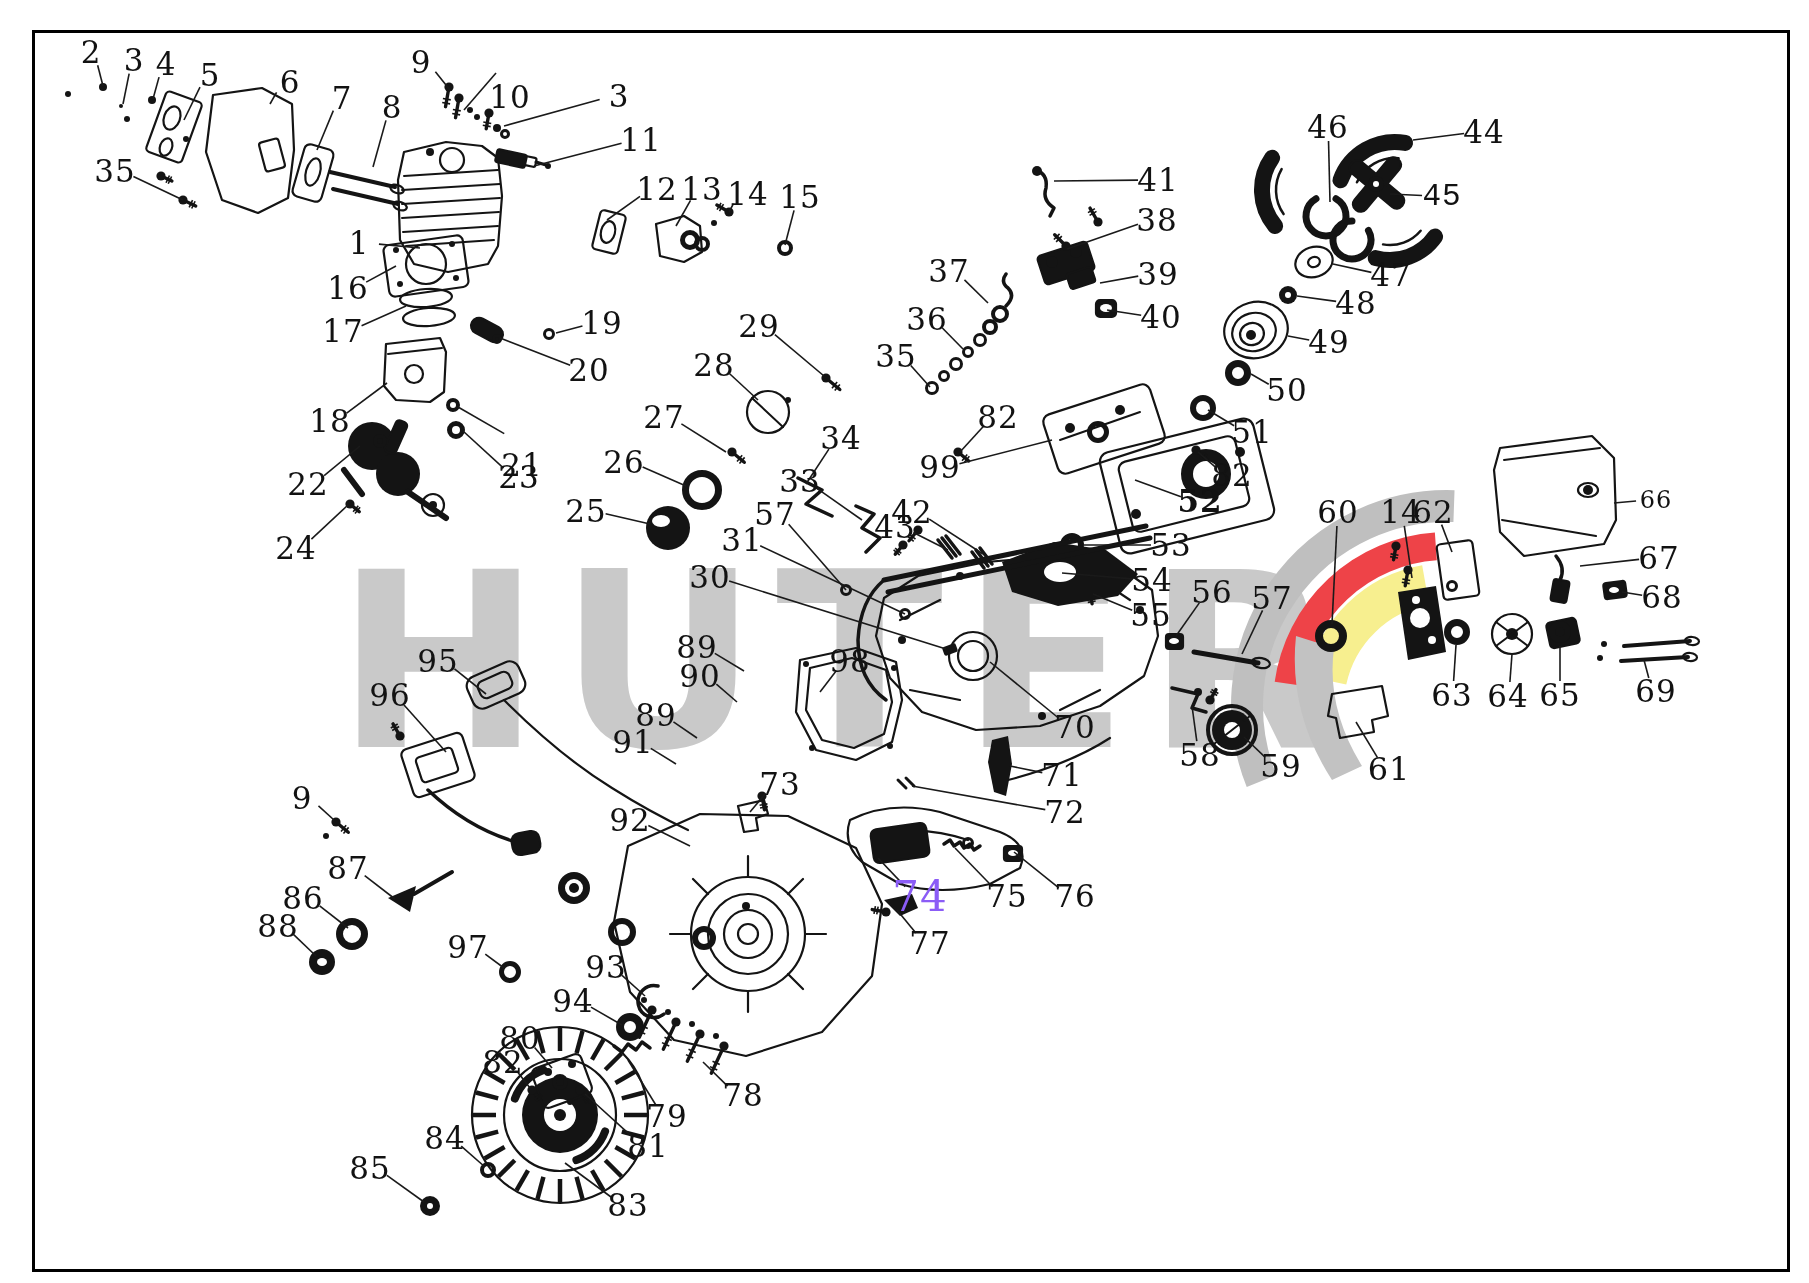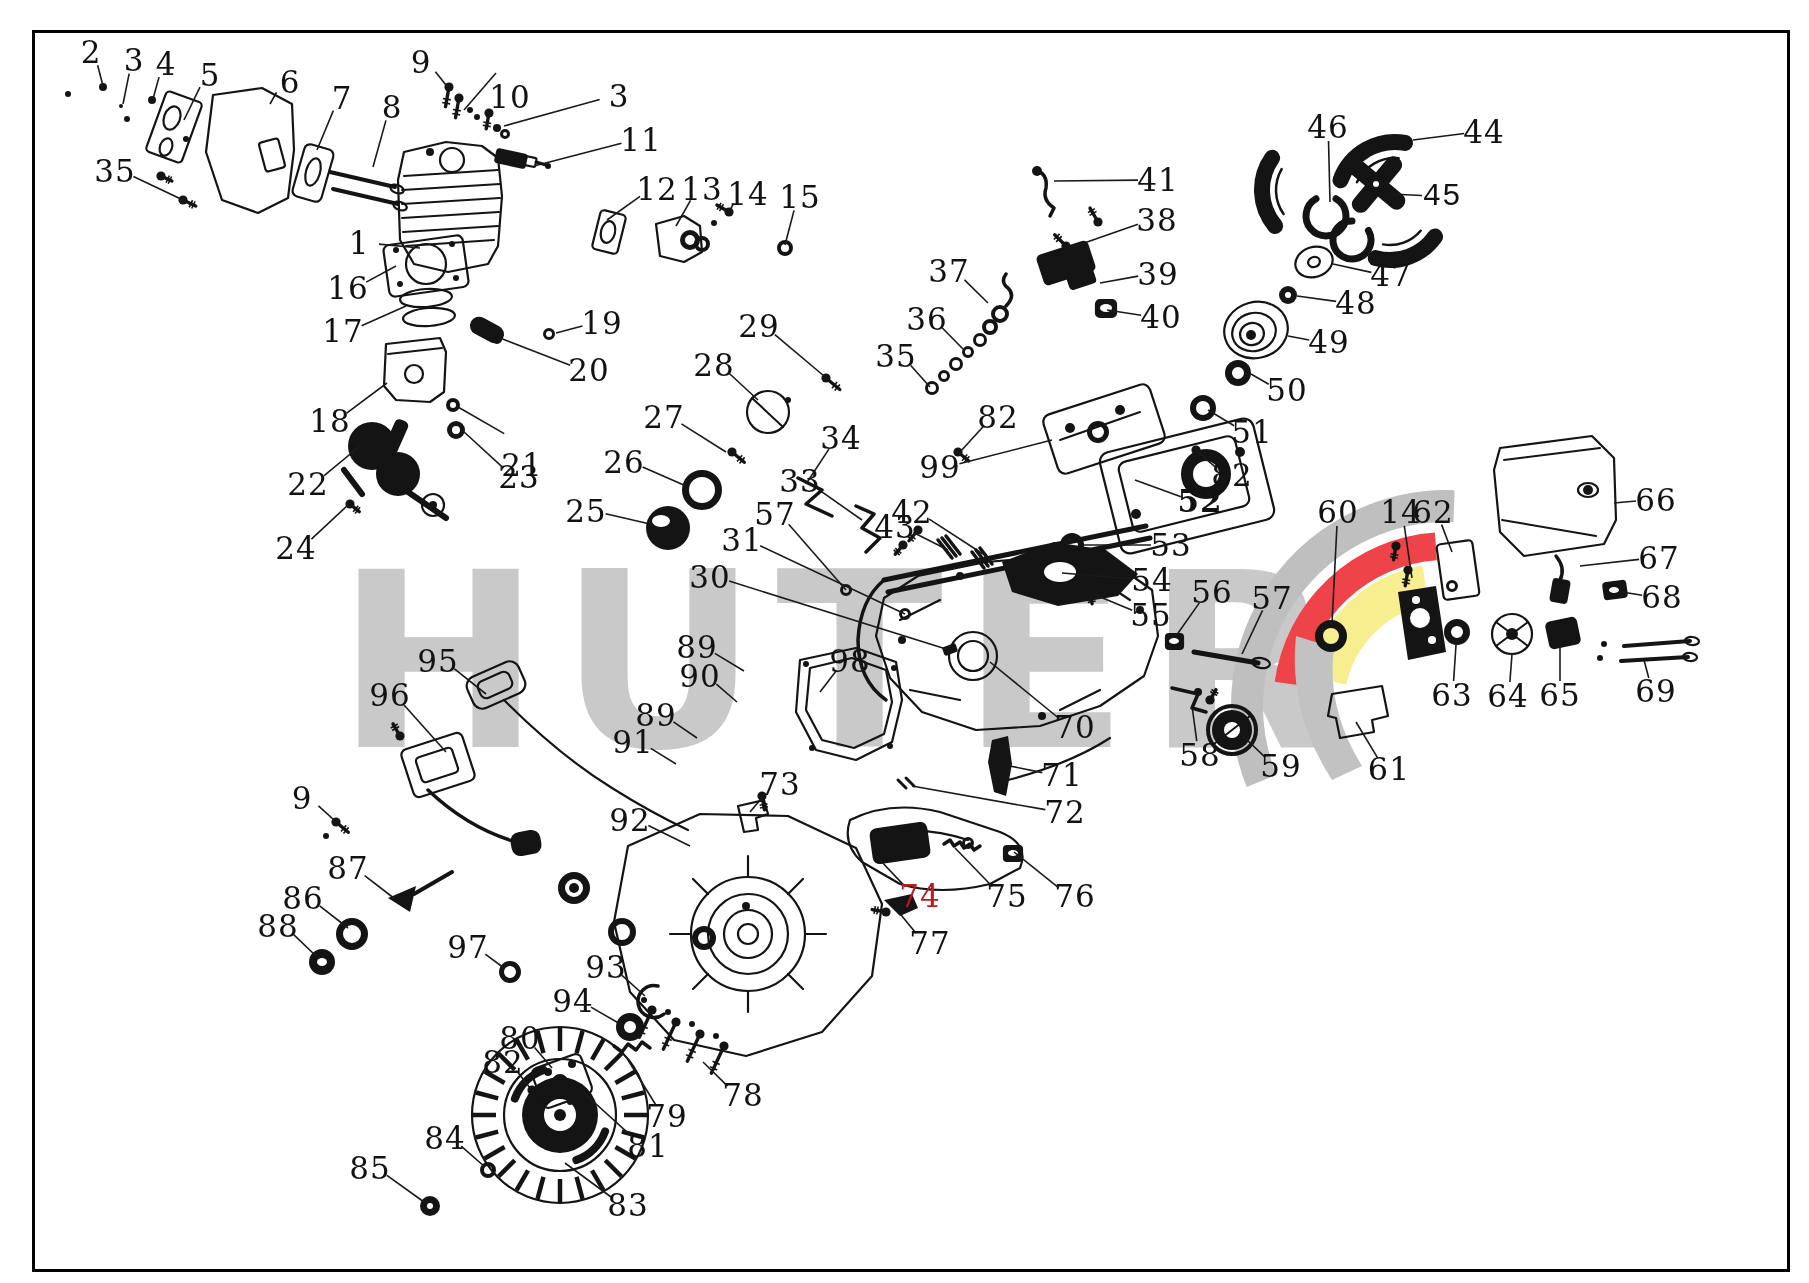--- a/index.html
+++ b/index.html
@@ -585,29 +585,29 @@
       <div class="lbl" style="left: 1212px; top: 592px; font-size: 31px; color: rgb(18, 18, 18);">56</div>
       <div class="lbl" style="left: 1272px; top: 598px; font-size: 31px; color: rgb(18, 18, 18);">57</div>
       <div class="lbl" style="left: 1200px; top: 755px; font-size: 31px; color: rgb(18, 18, 18);">58</div>
       <div class="lbl" style="left: 1281px; top: 766px; font-size: 31px; color: rgb(18, 18, 18);">59</div>
       <div class="lbl" style="left: 1338px; top: 512px; font-size: 31px; color: rgb(18, 18, 18);">60</div>
       <div class="lbl" style="left: 1389px; top: 769px; font-size: 32px; color: rgb(18, 18, 18);">61</div>
       <div class="lbl" style="left: 1433px; top: 512px; font-size: 31px; color: rgb(18, 18, 18);">62</div>
       <div class="lbl" style="left: 1452px; top: 695px; font-size: 31px; color: rgb(18, 18, 18);">63</div>
       <div class="lbl" style="left: 1508px; top: 696px; font-size: 31px; color: rgb(18, 18, 18);">64</div>
       <div class="lbl" style="left: 1560px; top: 695px; font-size: 31px; color: rgb(18, 18, 18);">65</div>
-      <div class="lbl" style="left: 1656px; top: 500px; font-size: 31px; color: rgb(18, 18, 18);">66</div>
+      <div class="lbl" style="left: 1656px; top: 500px; font-size: 24px; color: rgb(18, 18, 18);">66</div>
       <div class="lbl" style="left: 1659px; top: 558px; font-size: 31px; color: rgb(18, 18, 18);">67</div>
       <div class="lbl" style="left: 1662px; top: 597px; font-size: 31px; color: rgb(18, 18, 18);">68</div>
       <div class="lbl" style="left: 1656px; top: 691px; font-size: 31px; color: rgb(18, 18, 18);">69</div>
       <div class="lbl" style="left: 1075px; top: 727px; font-size: 31px; color: rgb(18, 18, 18);">70</div>
       <div class="lbl" style="left: 1062px; top: 775px; font-size: 31px; color: rgb(18, 18, 18);">71</div>
       <div class="lbl" style="left: 1065px; top: 812px; font-size: 31px; color: rgb(18, 18, 18);">72</div>
       <div class="lbl" style="left: 780px; top: 784px; font-size: 31px; color: rgb(18, 18, 18);">73</div>
-      <div class="lbl" style="left: 920px; top: 896px; font-size: 31px; color: #b91c1c;">74</div>
+      <div class="lbl" style="left: 920px; top: 896px; font-size: 42px; color: #8b5cf6;">74</div>
       <div class="lbl" style="left: 1007px; top: 896px; font-size: 31px; color: rgb(18, 18, 18);">75</div>
       <div class="lbl" style="left: 1075px; top: 896px; font-size: 31px; color: rgb(18, 18, 18);">76</div>
       <div class="lbl" style="left: 930px; top: 943px; font-size: 31px; color: rgb(18, 18, 18);">77</div>
       <div class="lbl" style="left: 743px; top: 1095px; font-size: 31px; color: rgb(18, 18, 18);">78</div>
       <div class="lbl" style="left: 667px; top: 1116px; font-size: 31px; color: rgb(18, 18, 18);">79</div>
       <div class="lbl" style="left: 520px; top: 1038px; font-size: 31px; color: rgb(18, 18, 18);">80</div>
       <div class="lbl" style="left: 648px; top: 1146px; font-size: 31px; color: rgb(18, 18, 18);">81</div>
       <div class="lbl" style="left: 998px; top: 417px; font-size: 31px; color: rgb(18, 18, 18);">82</div>
       <div class="lbl" style="left: 1232px; top: 475px; font-size: 31px; color: rgb(18, 18, 18);">82</div>
       <div class="lbl" style="left: 503px; top: 1062px; font-size: 31px; color: rgb(18, 18, 18);">82</div>

